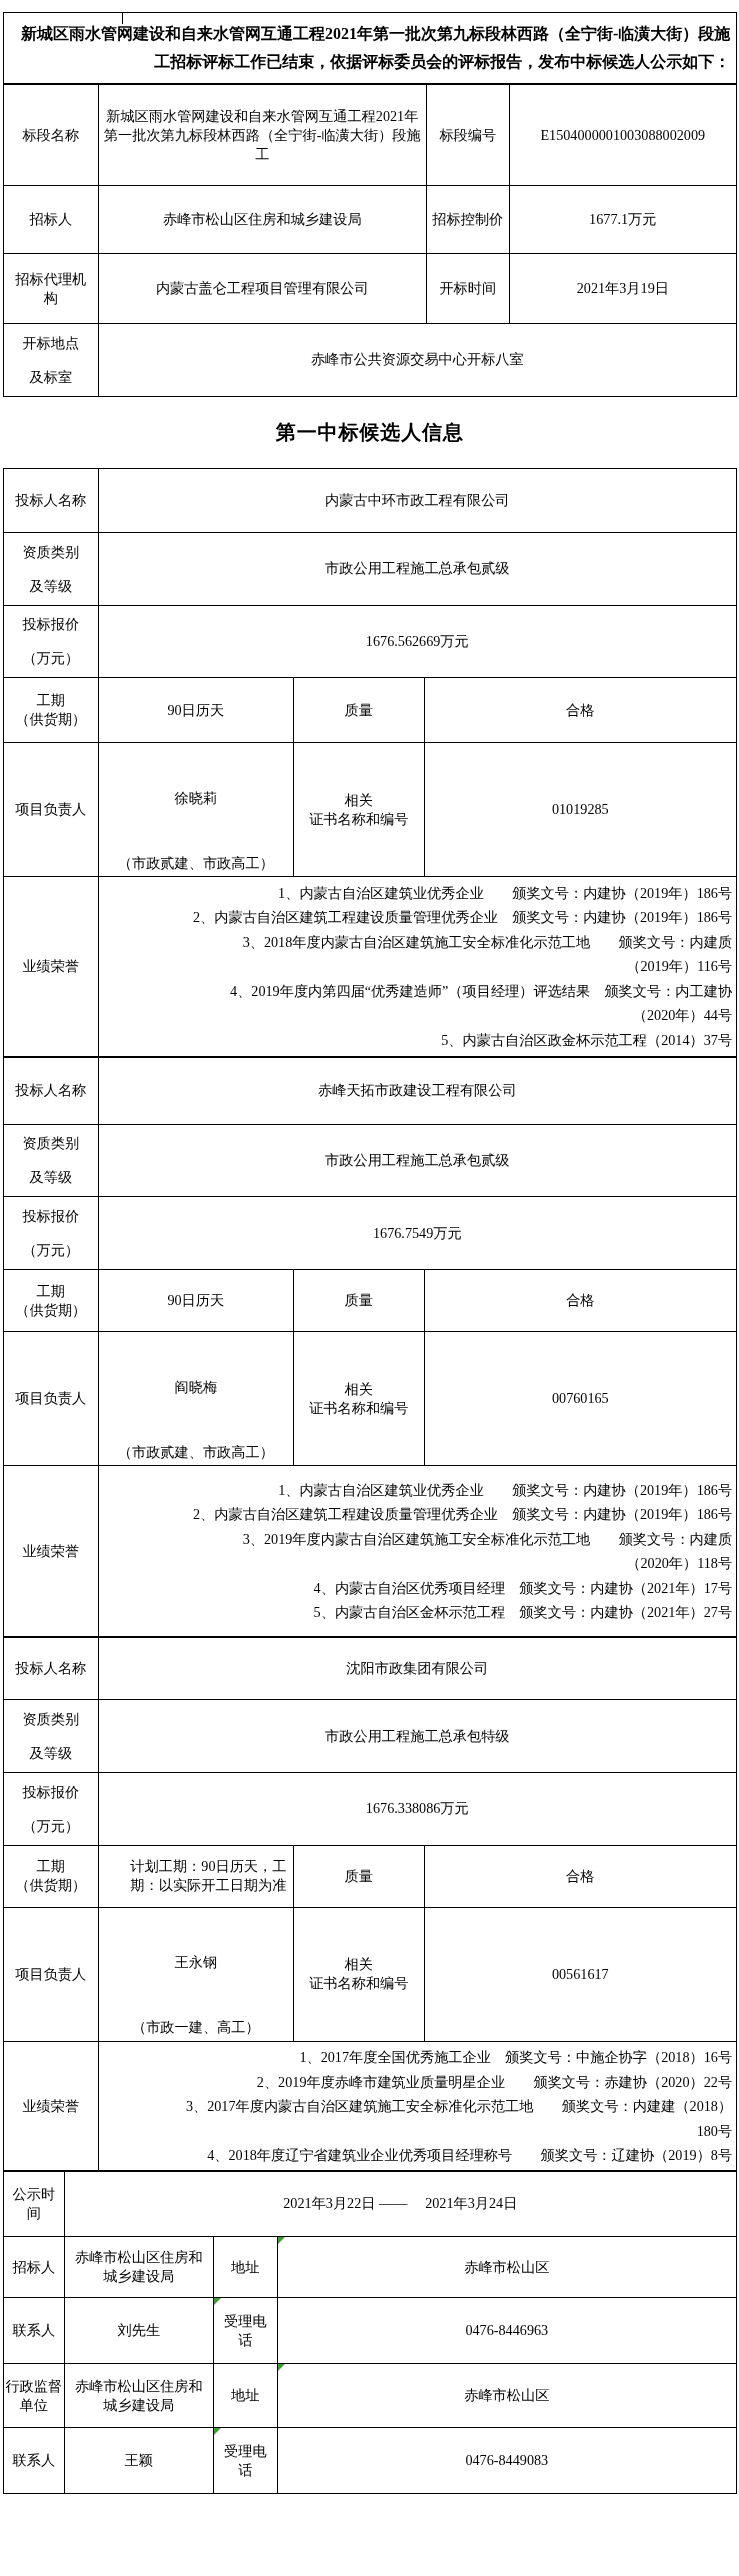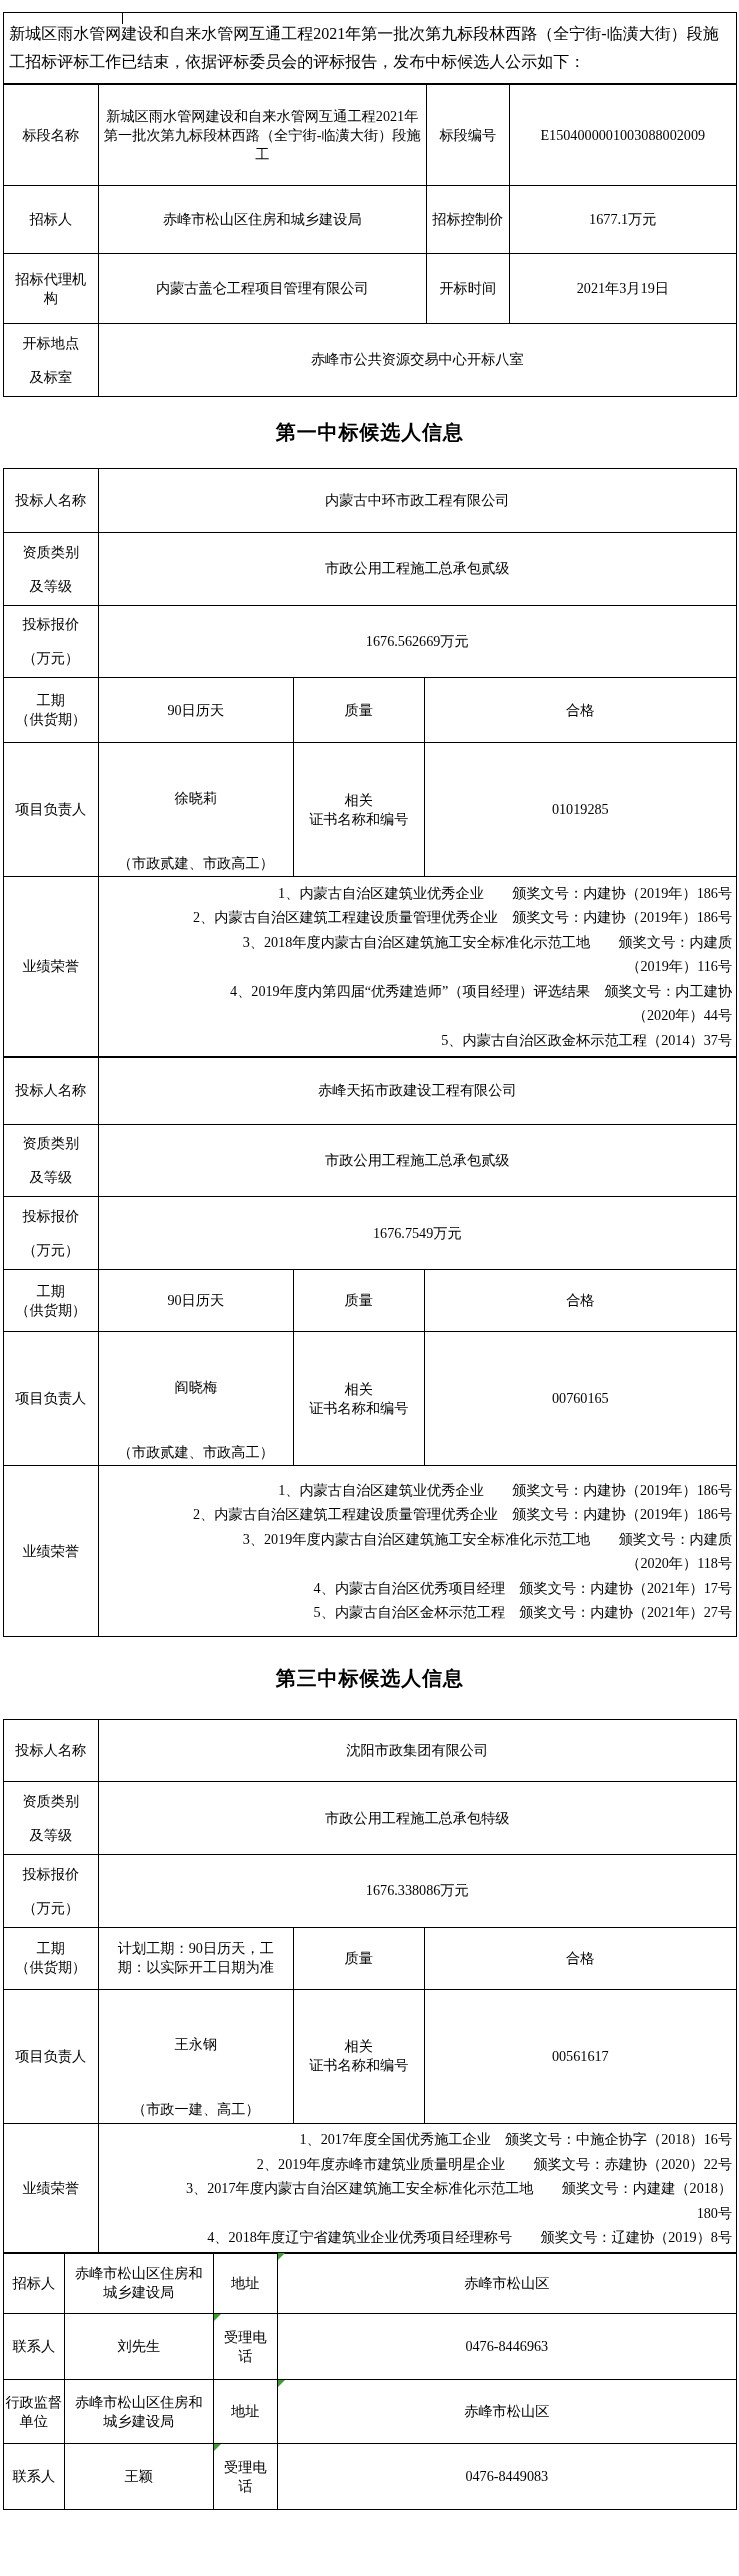--- a/index.html
+++ b/index.html
@@ -8,21 +8,21 @@
     font-family:"Liberation Serif","DejaVu Serif",serif;
     overflow:hidden;position:relative;
   }
   .page{position:relative;width:734px;margin:0 auto 0 2.8px;}
   
   .top-line{position:absolute;left:0;top:0;width:734px;height:0;border-top:0.9px solid #000;}
   .top-stub{position:absolute;left:119px;top:0;width:0;height:12px;border-left:0.9px solid #000;}
   .intro-box{
     margin-top:12px;border:1.8px solid #000;height:72px;box-sizing:border-box;
     display:flex;align-items:center;padding:1.8px 5.5px;
-    font-size:16px;line-height:1.75;text-align:left;
+    font-size:16px;line-height:1.75;text-align:right;font-weight:bold;
   }
   table{border-collapse:collapse;table-layout:fixed;width:734px;}
   td{
     border:1.8px solid #000;text-align:center;vertical-align:middle;
     font-size:14.2px;padding:1.8px 4.6px;box-sizing:border-box;overflow:hidden;
   }
   .two-line div{line-height:2.4;}
   .section-title{
     height:71px;display:flex;align-items:center;justify-content:center;
     font-size:20px;font-weight:bold;letter-spacing:0.9px;
@@ -202,21 +202,20 @@
         <div>2、内蒙古自治区建筑工程建设质量管理优秀企业　颁奖文号：内建协（2019年）186号</div>
         <div>3、2019年度内蒙古自治区建筑施工安全标准化示范工地　　颁奖文号：内建质</div>
         <div>（2020年）118号</div>
         <div>4、内蒙古自治区优秀项目经理　颁奖文号：内建协（2021年）17号</div>
         <div>5、内蒙古自治区金杯示范工程　颁奖文号：内建协（2021年）27号</div>
       </td>
     </tr>
   </tbody>
     </table>
 
-  <div class="section-title tall">第三中标候选人信息</div>
 
   <table>
     <colgroup>
         <col style="width:95px">
         <col style="width:195px">
         <col style="width:131px">
         <col style="width:312px">
       </colgroup>
     <tbody>
         <tr style="height:62px">
@@ -235,21 +234,21 @@
         <div>投标报价</div>
         <div>（万元）</div>
       </td>
       <td colspan="3">1676.338086万元</td>
     </tr>
     <tr style="height:62px">
       <td>
         <div>工期</div>
         <div>（供货期）</div>
       </td>
-      <td style="text-align:center;padding:1.8px 6.4px;">计划工期：90日历天，工期：以实际开工日期为准</td>
+      <td style="text-align:right;padding:1.8px 6.4px;">计划工期：90日历天，工期：以实际开工日期为准</td>
       <td>质量</td>
       <td>合格</td>
     </tr>
     <tr style="height:61px">
       <td>项目负责人</td>
       <td class="mgr">
         <div>王永钢</div>
         <div>（市政一建、高工）</div>
       </td>
       <td>
@@ -272,20 +271,24 @@
     </table>
 
   <table class="merge-up">
     <colgroup>
         <col style="width:61px">
         <col style="width:149px">
         <col style="width:64px">
         <col style="width:459px">
       </colgroup>
     <tbody>
+        <tr style="height:66px">
+      <td>公示时间</td>
+      <td colspan="3">2021年3月22日 ——　 2021年3月24日</td>
+    </tr>
     <tr style="height:61px">
       <td>招标人</td>
       <td>赤峰市松山区住房和城乡建设局</td>
       <td>地址</td>
       <td class="rel">
         <span class="tri"></span>
         <span>赤峰市松山区</span>
       </td>
     </tr>
     <tr style="height:66px">

